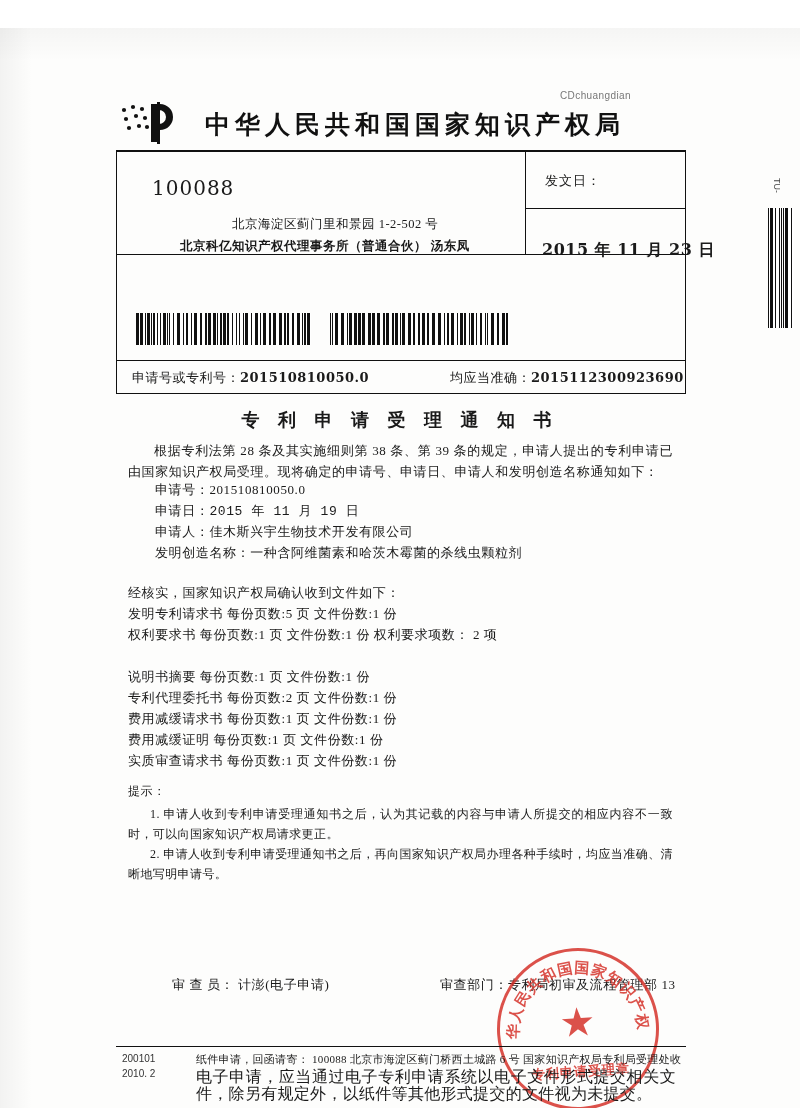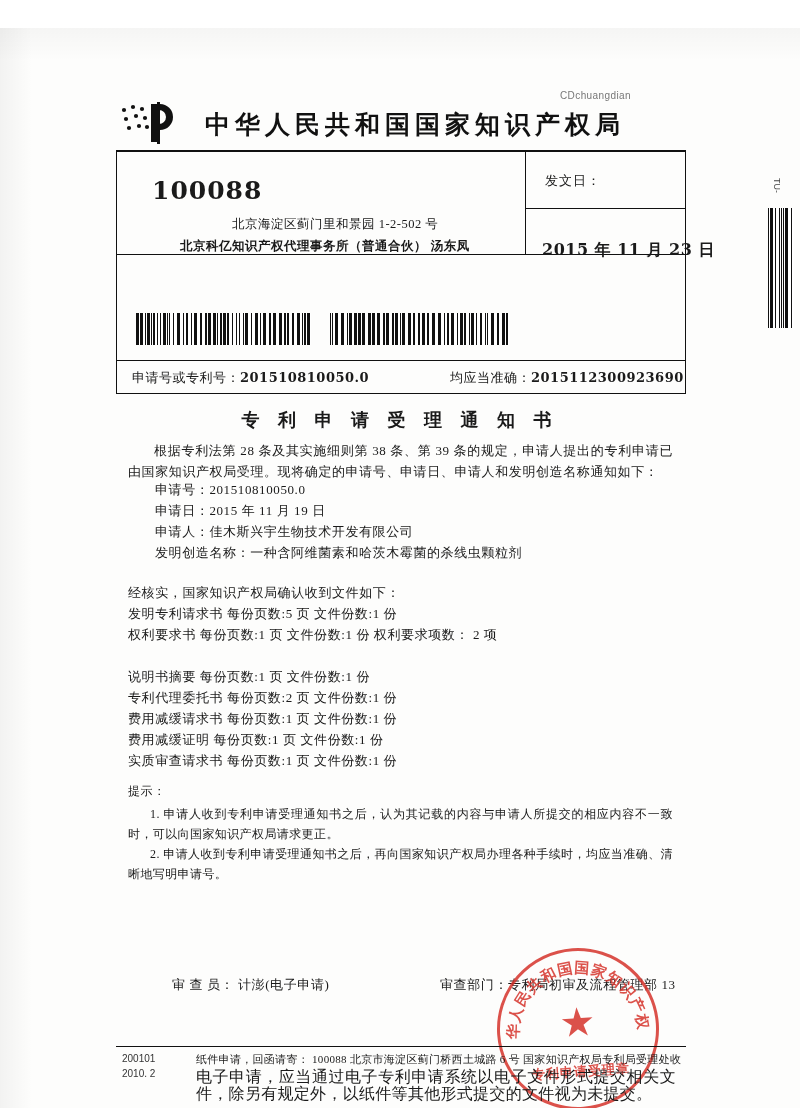--- a/index.html
+++ b/index.html
@@ -99,22 +99,22 @@
     left: 116px;
     top: 332px;
     width: 570px;
     height: 1px;
     background: #111;
   }
   .postcode {
     position: absolute;
     left: 152px;
     top: 148px;
-    font-size: 25px;
-    font-weight: bold;
+    font-size: 20px;
+    font-weight: normal;
     font-family: "DejaVu Serif", "Liberation Serif", serif;
     letter-spacing: 1px;
   }
   .addr1 {
     position: absolute;
     left: 232px;
     top: 188px;
     font-size: 12.5px;
     letter-spacing: 0.5px;
   }
@@ -209,21 +209,21 @@
     text-indent: 26px;
     text-align: justify;
   }
   .kv {
     position: absolute;
     left: 155px;
     font-size: 13px;
     letter-spacing: 0.6px;
   }
   #kv0 { top: 453px; }
-  #kv1 { top: 474px; }
+  #kv1 { top: 474px; font-family: Liberation Mono, monospace; }
   #kv2 { top: 495px; }
   #kv3 { top: 516px; }
   #docs-head {
     position: absolute;
     left: 128px;
     top: 556px;
     font-size: 13px;
     letter-spacing: 0.6px;
   }
   .docline {

